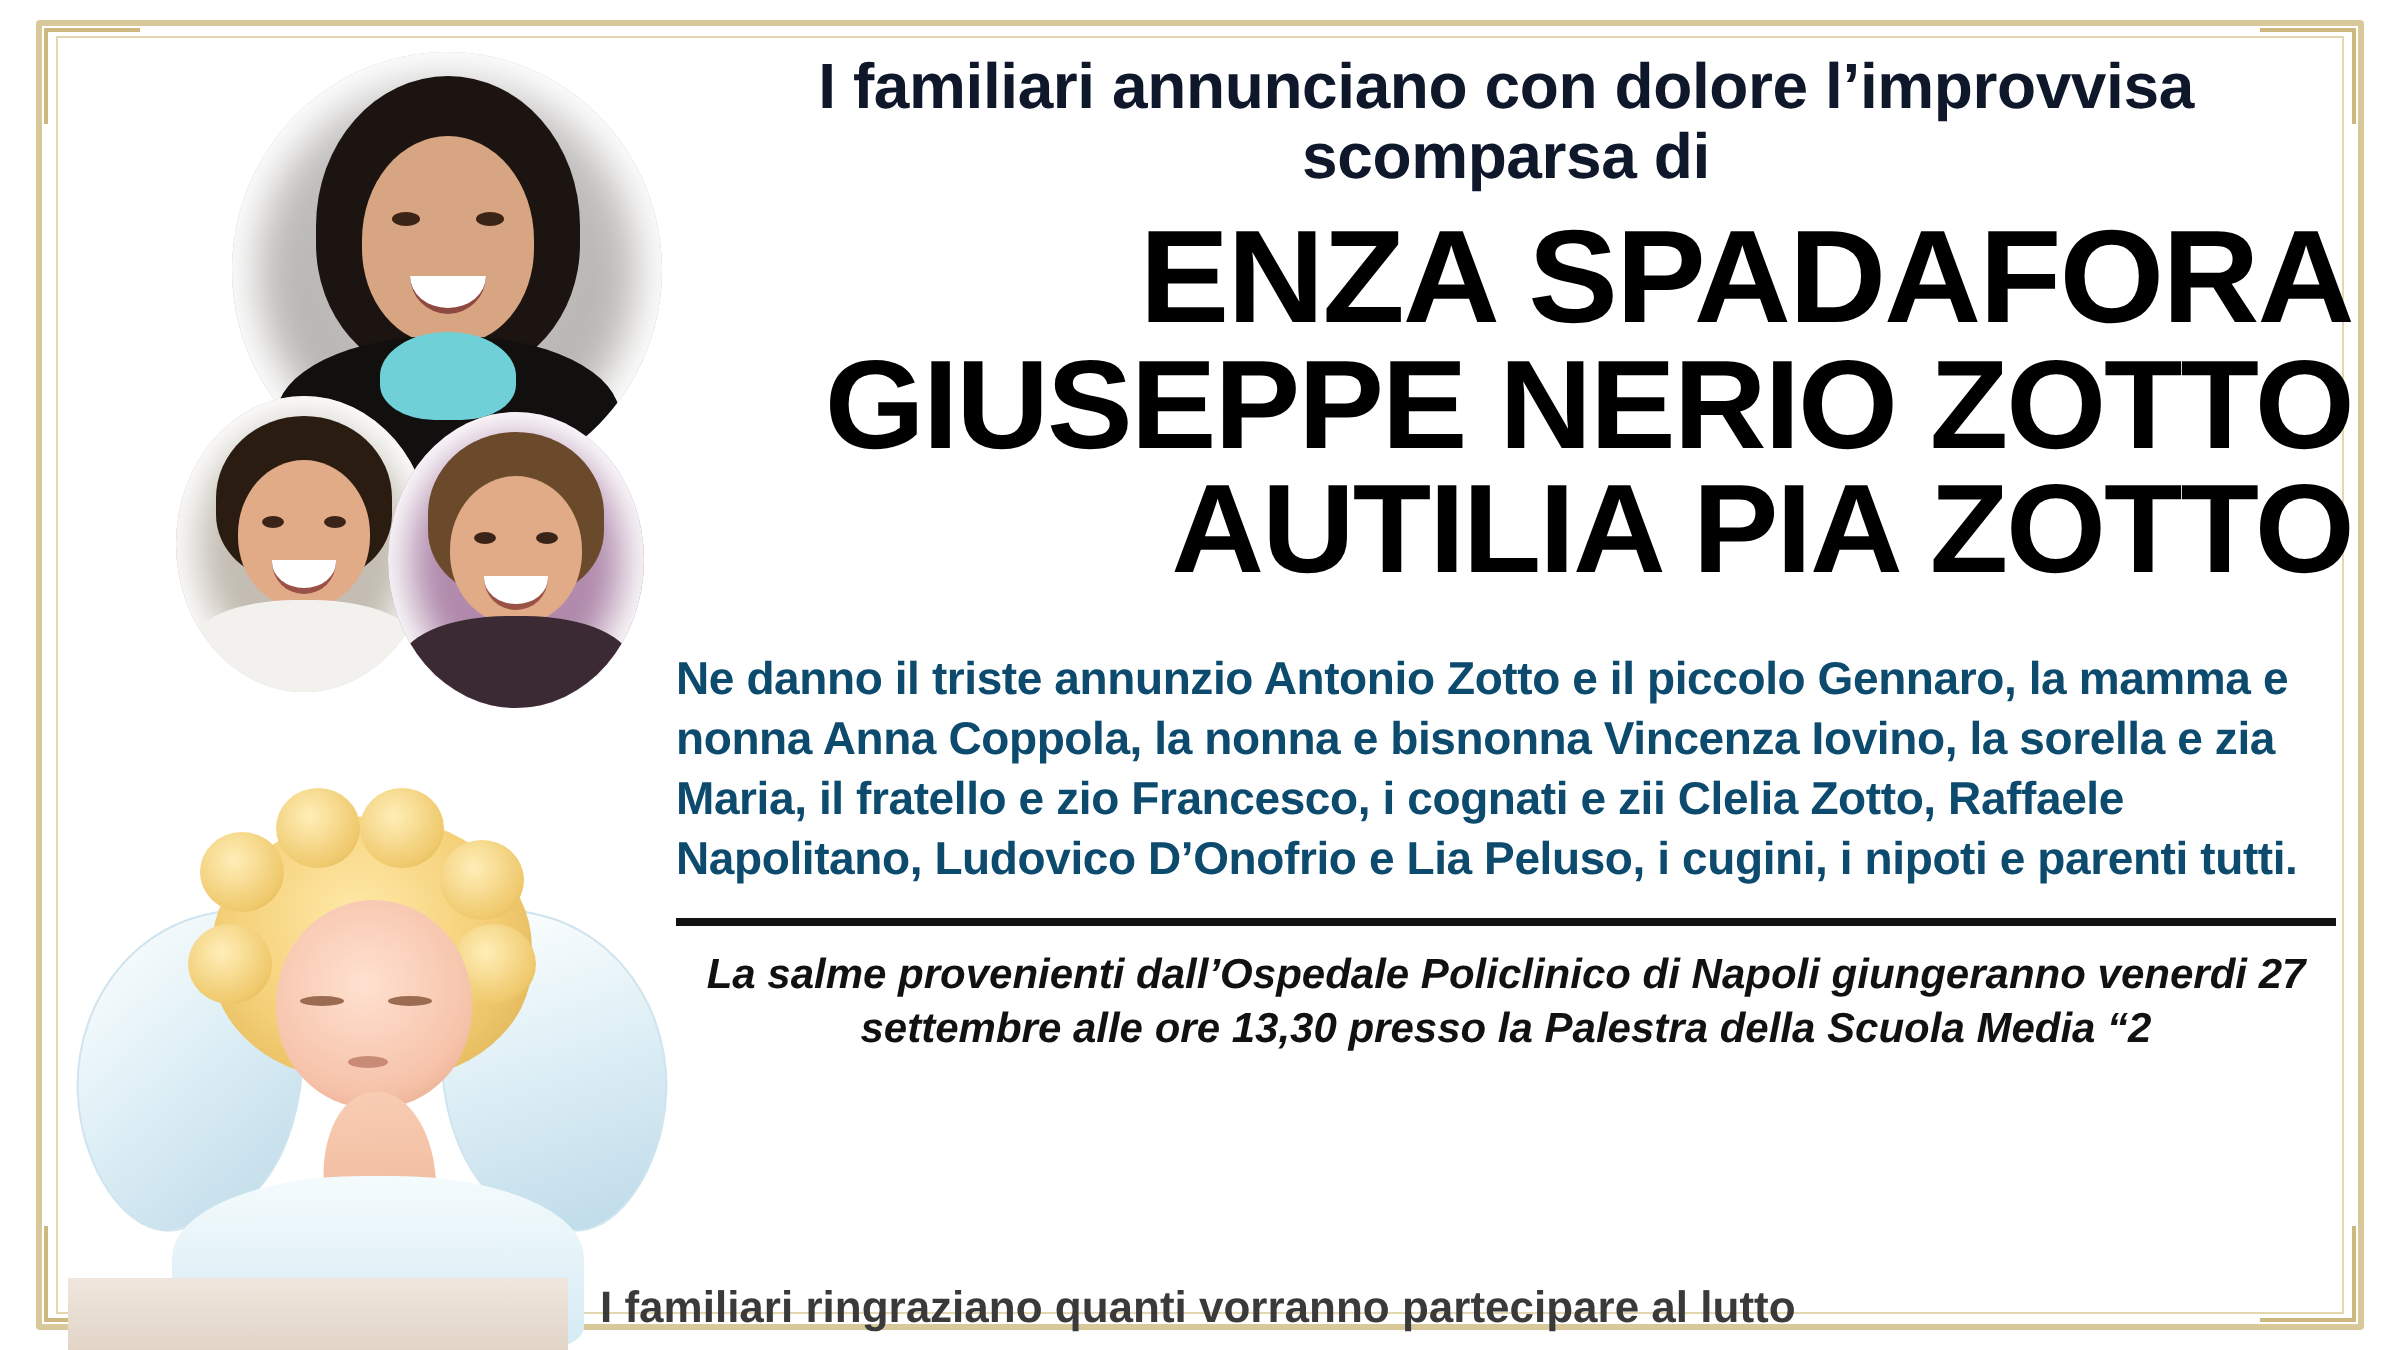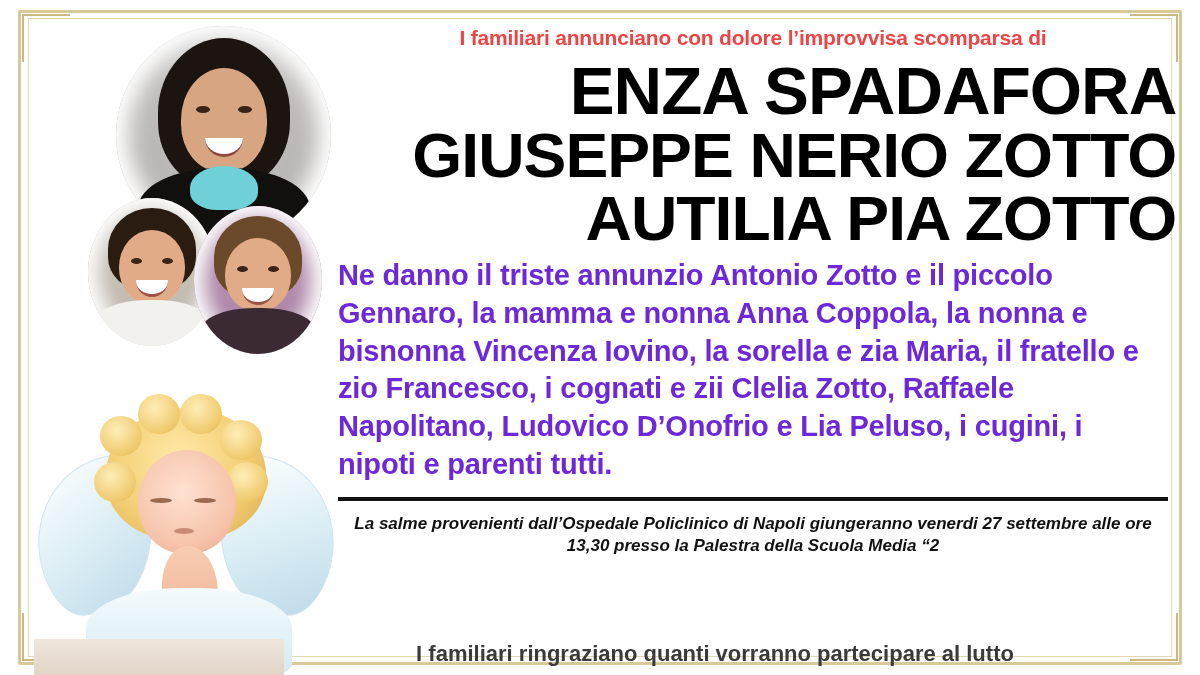--- a/index.html
+++ b/index.html
@@ -307,23 +307,23 @@
   
   .right-col {
     position: absolute;
     left: 338px;
     top: 18px;
     width: 830px;
   }
 
   .intro-line {
     text-align: center;
-    font-size: 21px;
+    font-size: 32px;
     font-weight: bold;
-    color: #ef4444;
+    color: #0f172a;
     letter-spacing: -0.2px;
     line-height: 1.1;
     margin-top: 8px;
   }
 
   .names {
     margin-top: 10px;
     text-align: right;
   }
   .name-line {
@@ -333,39 +333,39 @@
     line-height: 0.99;
     letter-spacing: -1px;
     color: #000000;
     transform: scaleX(1.02);
     white-space: nowrap;
   }
   .name-line.n2 { font-size: 63px; }
   .name-line.n3 { font-size: 63px; }
 
   .body-text {
-    margin-top: 8px;
-    font-size: 29px;
+    margin-top: 29px;
+    font-size: 23px;
     line-height: 1.30;
     font-weight: bold;
-    color: #6d28d9;
+    color: #0c4a6e;
     text-align: left;
     letter-spacing: -0.2px;
   }
 
   .rule {
     margin: 14px 0 0 0;
     height: 4px;
     background: #111111;
     width: 100%;
   }
 
   .italic-note {
     margin-top: 12px;
-    font-size: 17px;
+    font-size: 21px;
     line-height: 1.28;
     font-style: italic;
     font-weight: bold;
     color: #111111;
     text-align: center;
   }
 
   .bottom-strip {
     position: absolute;
     left: 0;
@@ -375,21 +375,21 @@
     overflow: hidden;
   }
   .bottom-text {
     position: absolute;
     left: 300px;
     top: 2px;
     width: 830px;
     font-size: 22px;
     font-weight: bold;
     color: #3a3a3a;
-    text-align: center;
+    text-align: left;
     white-space: nowrap;
     overflow: hidden;
   }
   .bottom-left-block {
     position: absolute;
     left: 34px;
     bottom: 0;
     width: 250px;
     height: 36px;
     background: linear-gradient(180deg, #efe6dd 0%, #e2d5c8 100%);

